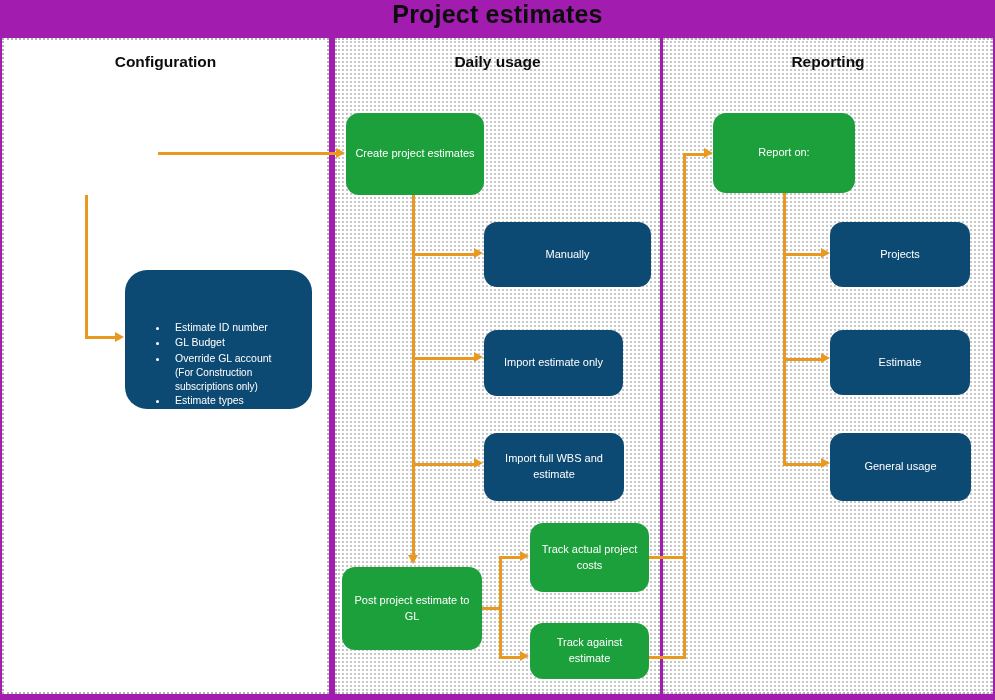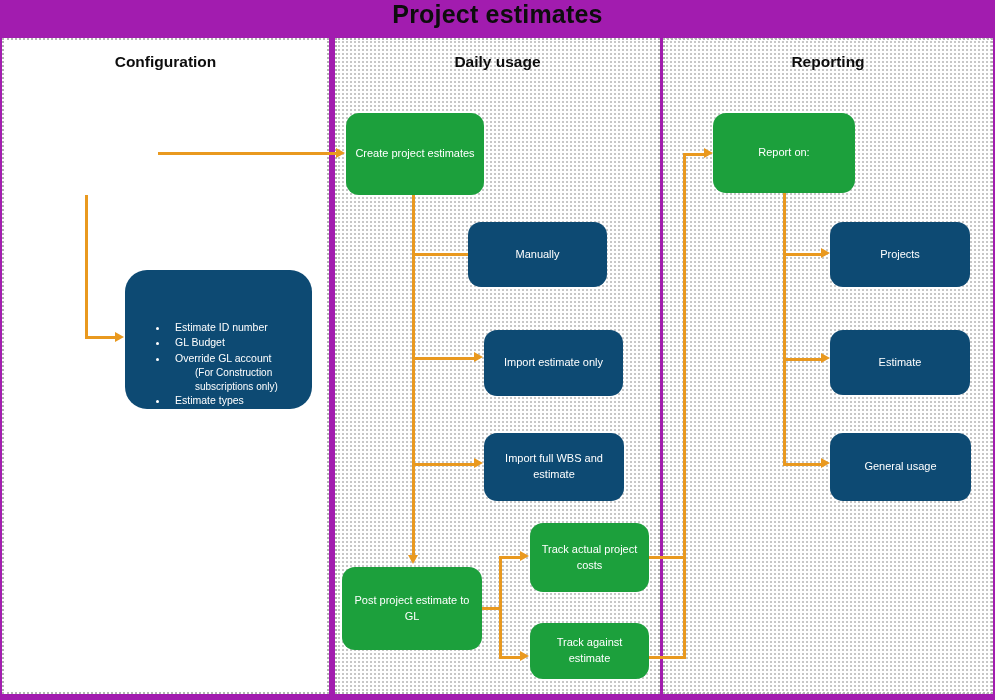--- a/index.html
+++ b/index.html
@@ -13,21 +13,21 @@
   .col-title{position:absolute;top:53px;text-align:center;font-size:15.5px;
     font-weight:bold;color:#0d0d0d;}
   .node{position:absolute;display:flex;align-items:center;justify-content:center;
     text-align:center;color:#fff;font-size:11px;line-height:1.45;border-radius:13px;
     box-sizing:border-box;padding:4px 8px;}
   .node.green{background:#1ca03c;}
   .node.blue{background:#0d4a73;}
   .node.list{border-radius:22px;justify-content:flex-start;text-align:left;padding:0;align-items:flex-end;}
   .node.list ul{margin:0;padding-left:44px;list-style:disc;}
   .node.list li{font-size:10.5px;line-height:1.48;padding-left:6px;}
-  .node.list .note{display:block;font-size:10px;line-height:1.35;max-width:100px;margin-left:20px;}
+  .node.list .note{display:block;font-size:10px;line-height:1.35;max-width:100px;}
   .hl{position:absolute;height:3px;background:#e9991f;}
   .vl{position:absolute;width:3px;background:#e9991f;}
   .ar{position:absolute;width:0;height:0;border-top:5.5px solid transparent;
     border-bottom:5.5px solid transparent;border-left:9px solid #e9991f;}
   .ad{position:absolute;width:0;height:0;border-left:5.5px solid transparent;
     border-right:5.5px solid transparent;border-top:9px solid #e9991f;}
 </style>
 </head>
 <body>
 
@@ -88,21 +88,21 @@
       <li>GL Budget</li>
       <li><span>Override GL account</span><span class="note">(For Construction subscriptions only)</span></li>
       <li>Estimate types</li>
     </ul>
   </div>
 
   <div class="node green" style="left:346px;top:113px;width:138px;height:82px;">
     <span>Create project estimates</span>
   </div>
 
-  <div class="node blue" style="left:468px;top:222px;width:139px;height:65px;">
+  <div class="node blue" style="left:484px;top:222px;width:167px;height:65px;">
     <span>Manually</span>
   </div>
 
   <div class="node blue" style="left:484px;top:330px;width:139px;height:66px;">
     <span>Import estimate only</span>
   </div>
 
   <div class="node blue" style="left:484px;top:433px;width:140px;height:68px;">
     <span>Import full WBS and estimate</span>
   </div>

